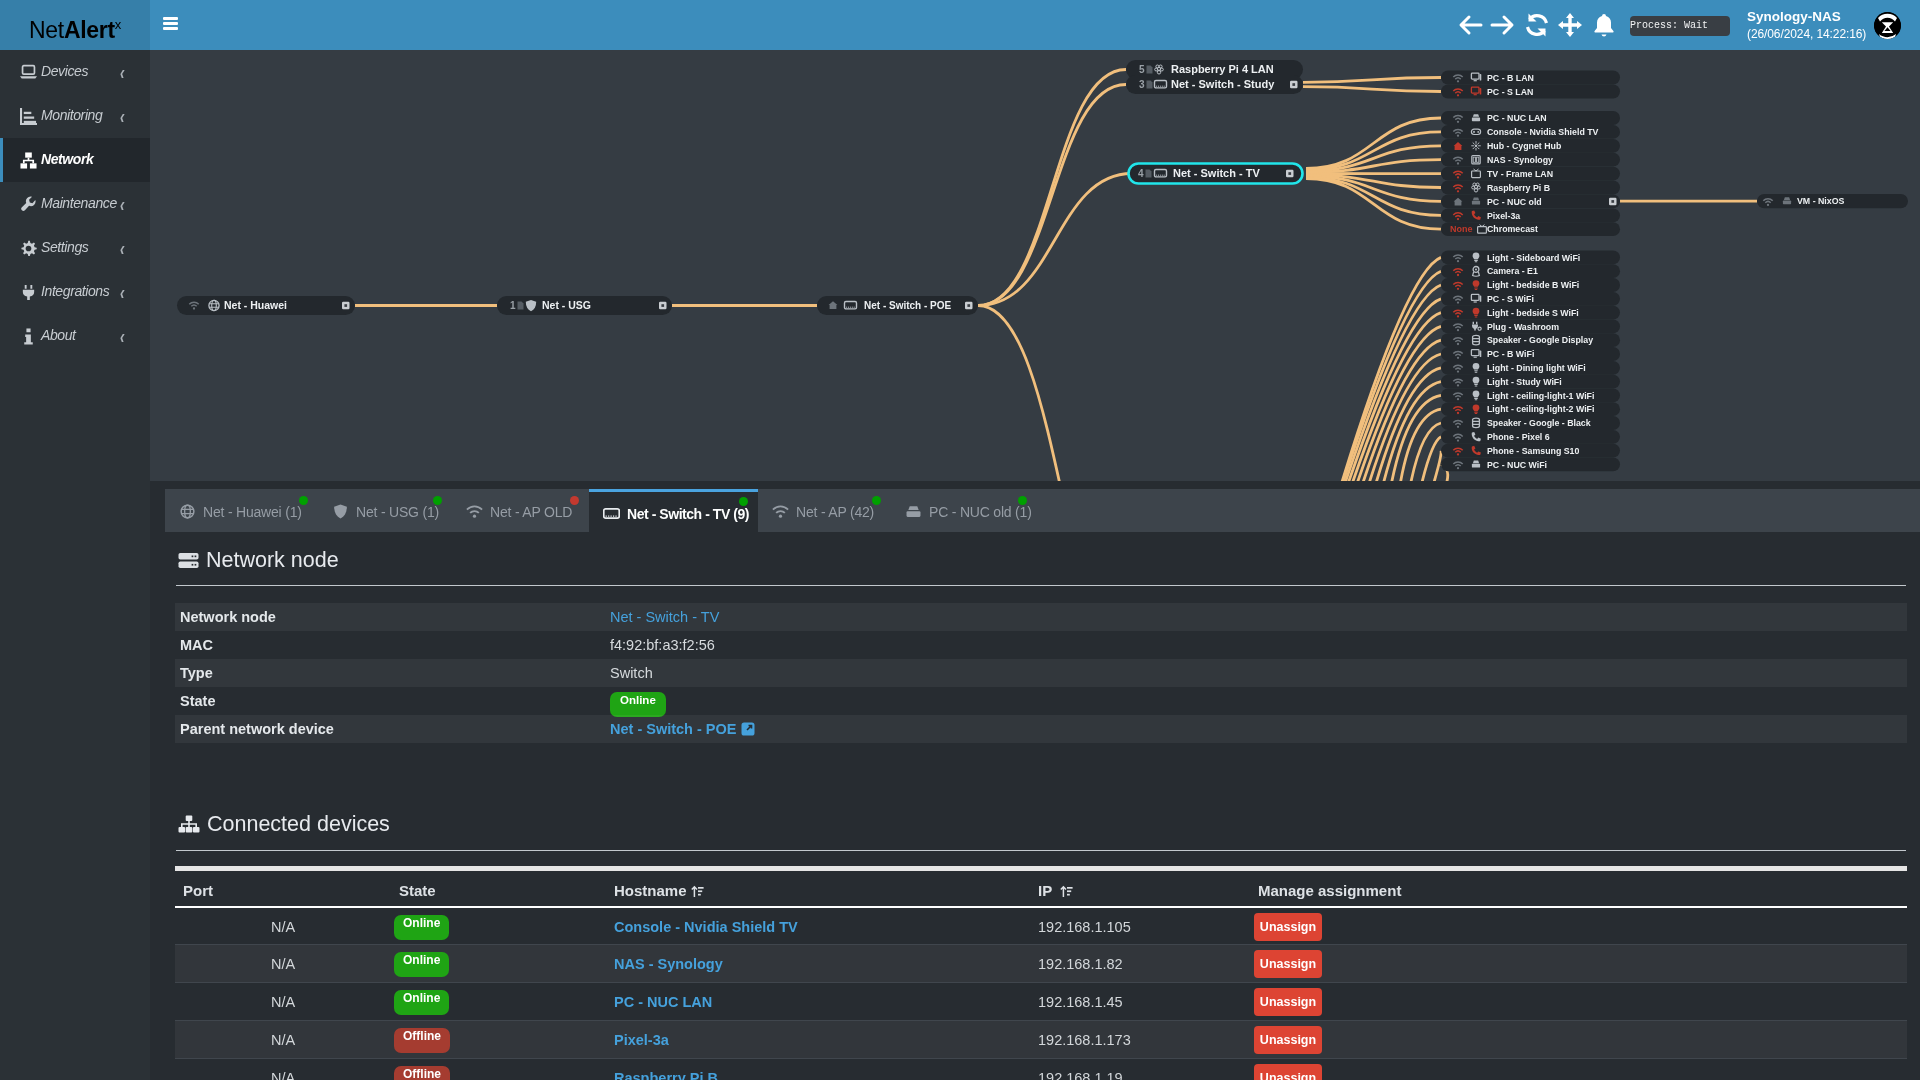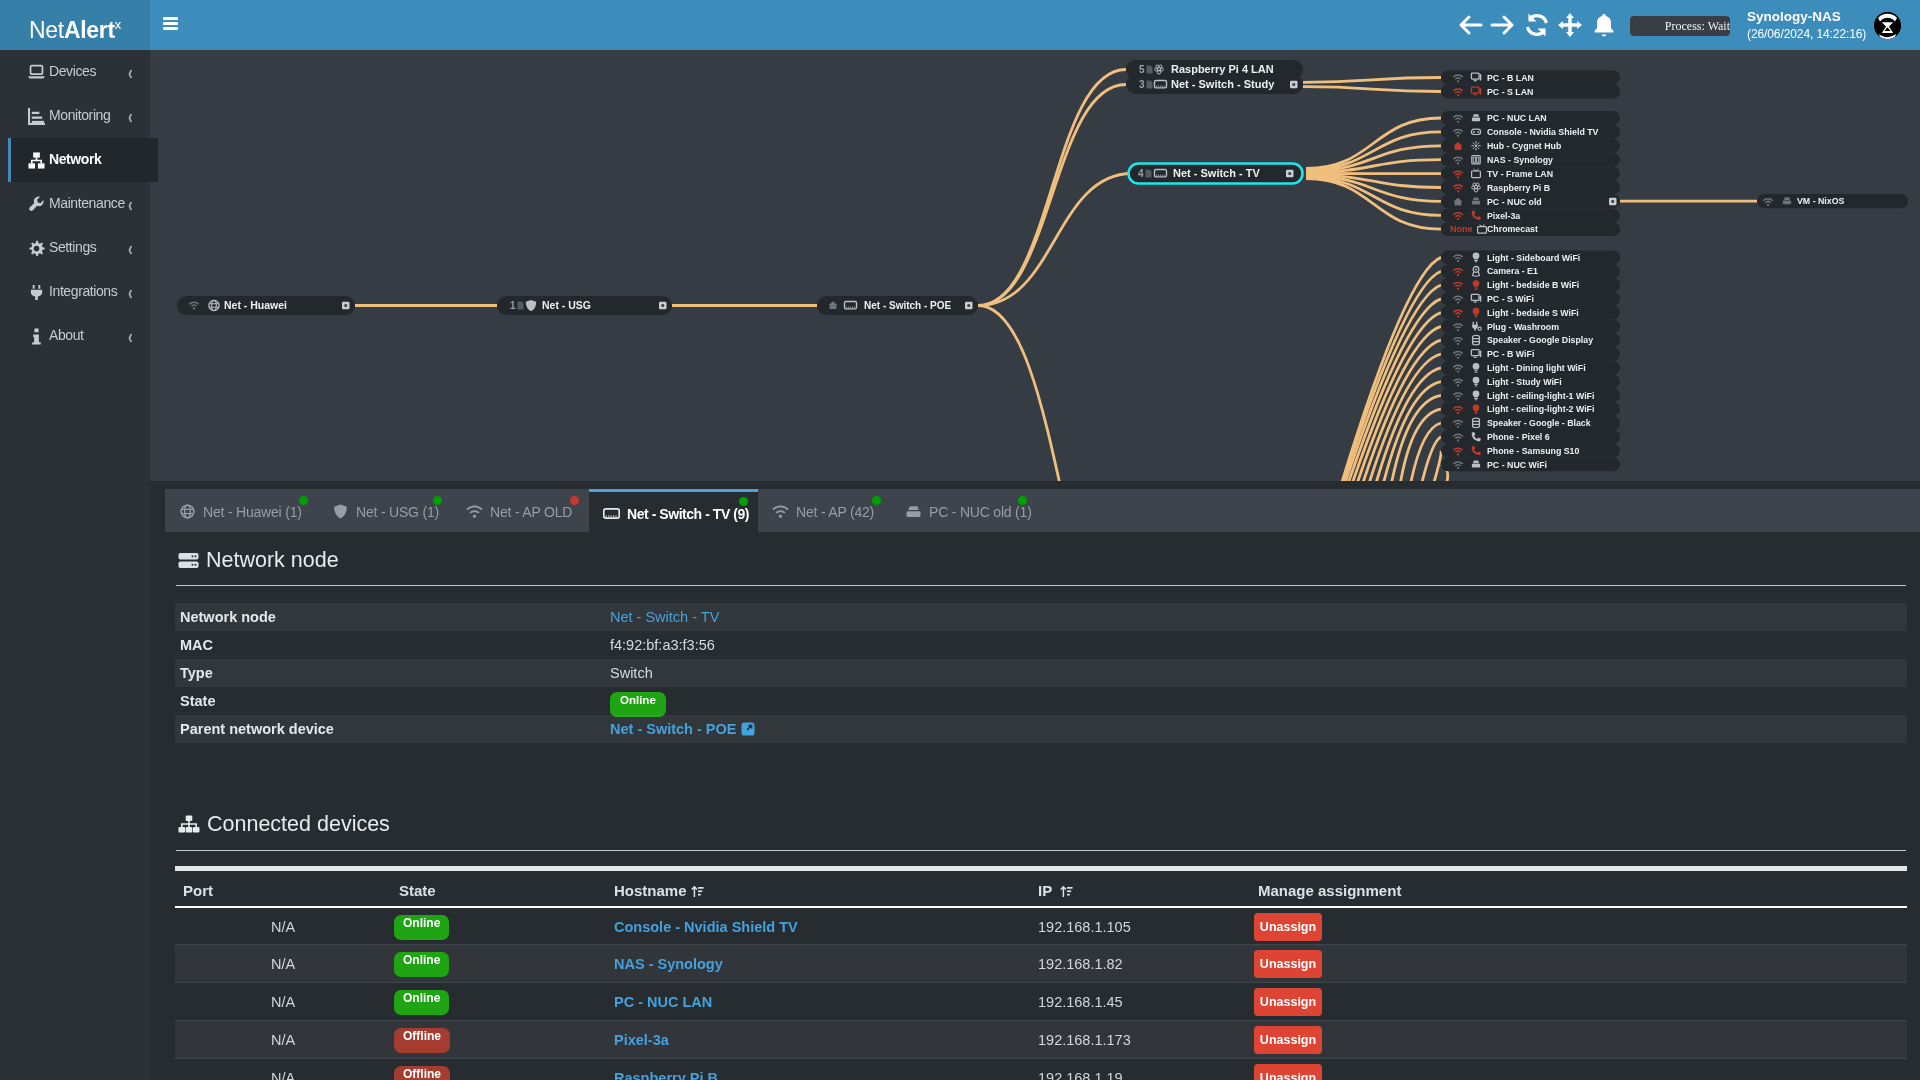--- a/index.html
+++ b/index.html
@@ -1,32 +1,32 @@
 <!DOCTYPE html>
 <html><head>
 <meta charset="utf-8">
 <style>
 * { margin:0; padding:0; box-sizing:border-box; }
 html,body { width:1920px; height:1080px; overflow:hidden; background:#272c31; font-family:"Liberation Sans",sans-serif; }
 
 #navbar { position:absolute; left:0; top:0; width:1920px; height:50px; background:#3c8dbc; }
-#logo { position:absolute; left:0; top:0; width:150px; height:50px; background:#367fa9; color:#ffffff; text-align:center; line-height:50px; font-size:23px; letter-spacing:-0.3px; }
+#logo { position:absolute; left:0; top:0; width:150px; height:50px; background:#367fa9; color:#000000; text-align:center; line-height:50px; font-size:23px; letter-spacing:-0.3px; }
 #logo b { font-weight:bold; }
 #logo sup { font-size:13px; }
 #burger { position:absolute; left:163px; top:17px; width:15px; height:15px; }
 #burger div { height:2.6px; background:#fff; margin-bottom:2.6px; border-radius:1px; }
 .nbicon { position:absolute; top:12px; width:26px; height:26px; }
 .nbicon svg { width:100%; height:100%; }
-#procbadge { position:absolute; left:1630px; top:16px; width:100px; height:20px; background:#393e44; border-radius:4px; color:#f2f3f4; font-family:Liberation Serif, serif; font-size:12px; text-align:right; line-height:20px; }
+#procbadge { position:absolute; left:1630px; top:16px; width:100px; height:20px; background:#393e44; border-radius:4px; color:#f2f3f4; font-family:Liberation Mono, monospace; font-size:10px; text-align:left; line-height:20px; }
 #hostinfo { position:absolute; left:1747px; top:8px; color:#fff; font-size:12px; letter-spacing:-0.1px; line-height:17px; }
 #hostinfo b { font-size:13.5px; letter-spacing:0; }
 #avatar { position:absolute; left:1874px; top:12px; width:27px; height:27px; border-radius:50%; background:#000; overflow:hidden; }
 
 #sidebar { position:absolute; left:0; top:50px; width:150px; height:1030px; background:#2b3136; }
-.sitem { position:absolute; left:8px; width:150px; height:44px; color:#c7ccd1; font-size:14px; letter-spacing:-0.4px; }
+.sitem { position:absolute; left:0; width:150px; height:44px; color:#c7ccd1; font-size:14px; letter-spacing:-0.4px;font-style:italic; }
 .sitem .lbl { position:absolute; left:41px; top:13px; }
 .sitem .chev { position:absolute; left:120px; top:13px; font-size:14px; color:#aab0b6; font-weight:bold; transform:scaleY(1.5); }
 .sitem svg { position:absolute; left:20px; top:14px; width:17px; height:17px; }
 .sitem.active { background:#22272c; color:#fff; font-weight:bold; border-left:3.5px solid #3c8dbc; }
 .sitem.active svg { left:17px; }
 .sitem.active .lbl { left:38px; }
 
 #map { position:absolute; left:150px; top:50px; width:1770px; height:431px; background:#353c43; overflow:hidden; }
 
 #tabstrip { position:absolute; left:165px; top:489px; width:1755px; height:47px; background:#3d444b; }
@@ -530,21 +530,21 @@
         <rect x="13.6" y="11.9" width="1.7" height="1.7" fill="#272c31"></rect>
         <rect x="16.6" y="11.9" width="1.7" height="1.7" fill="#272c31"></rect>
       </svg>Network node</div>
   <div class="hr" style="top:53px"></div>
   <div class="nnrow striped" style="top:71px">
       <span class="k">Network node</span>
       <span class="v"><a class="lnk">Net - Switch - TV</a></span>
     </div>
   <div class="nnrow" style="top:99px">
       <span class="k">MAC</span>
-      <span class="v">f4:92:bf:a3:f3:56</span>
+      <span class="v">f4:92:bf:a3:f2:56</span>
     </div>
   <div class="nnrow striped" style="top:127px">
       <span class="k">Type</span>
       <span class="v">Switch</span>
     </div>
   <div class="nnrow" style="top:155px">
       <span class="k">State</span>
       <span class="badge" style="position:absolute;left:435px;top:5px">Online</span>
     </div>
   <div class="nnrow striped" style="top:183px">

